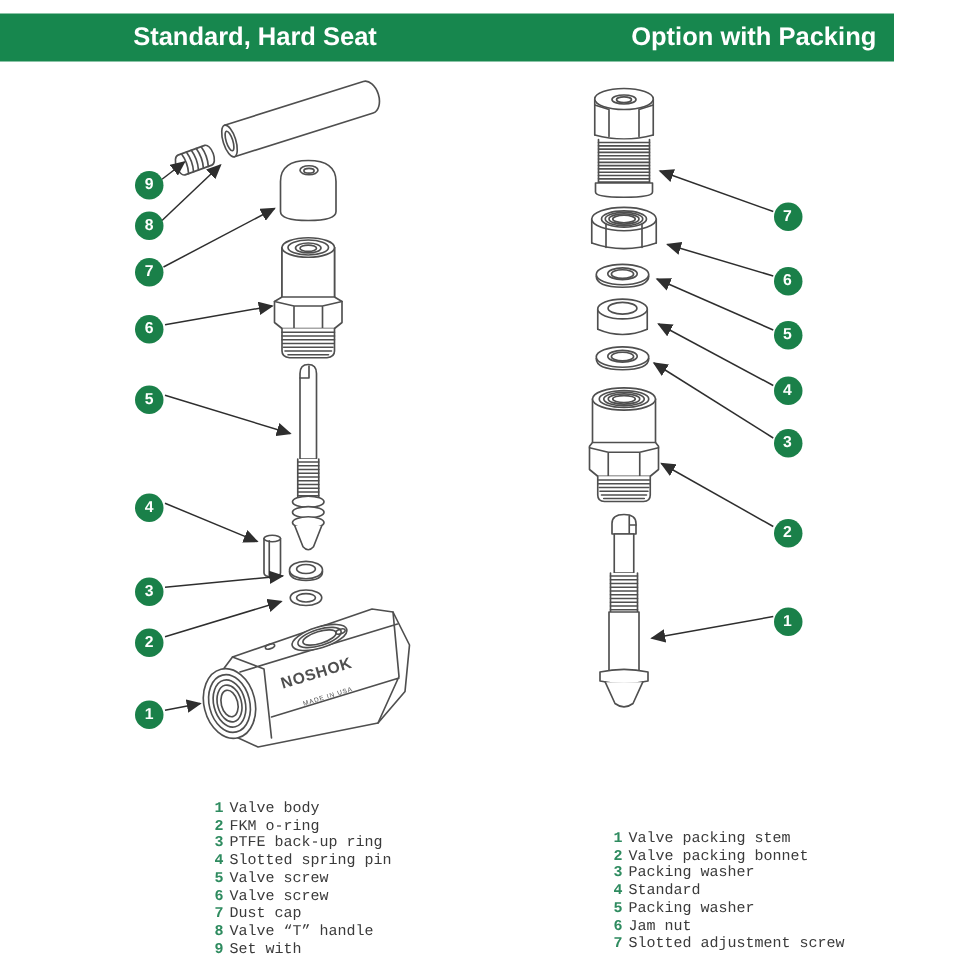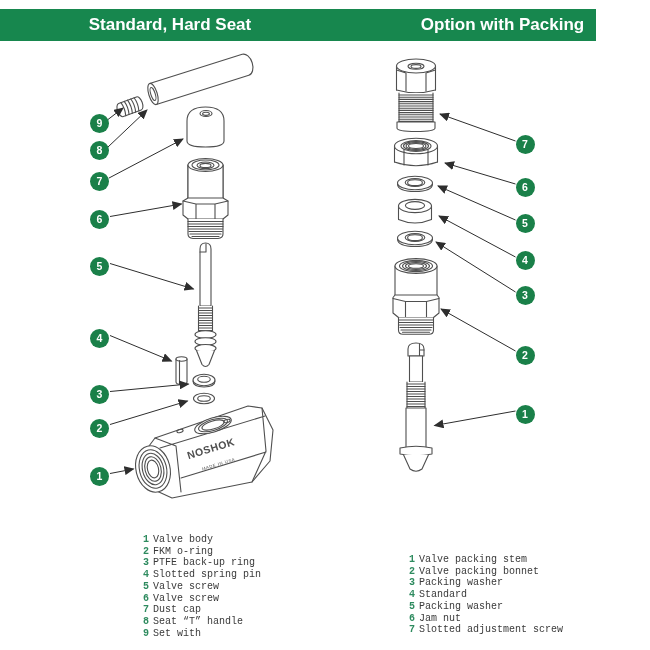--- a/index.html
+++ b/index.html
@@ -246,21 +246,21 @@
   <div class="badge" style="left:515.5px;top:404.5px">1</div>
 
   <div class="legend legend-left">
     <div class="legend-item"><span class="legend-num">1</span><span>Valve body</span></div>
     <div class="legend-item"><span class="legend-num">2</span><span>FKM o-ring</span></div>
     <div class="legend-item"><span class="legend-num">3</span><span>PTFE back-up ring</span></div>
     <div class="legend-item"><span class="legend-num">4</span><span>Slotted spring pin</span></div>
     <div class="legend-item"><span class="legend-num">5</span><span>Valve screw</span></div>
     <div class="legend-item"><span class="legend-num">6</span><span>Valve screw</span></div>
     <div class="legend-item"><span class="legend-num">7</span><span>Dust cap</span></div>
-    <div class="legend-item"><span class="legend-num">8</span><span>Seat “T” handle</span></div>
+    <div class="legend-item"><span class="legend-num">8</span><span>Valve “T” handle</span></div>
     <div class="legend-item"><span class="legend-num">9</span><span>Set with</span></div>
   </div>
 
   <div class="legend legend-right">
     <div class="legend-item"><span class="legend-num">1</span><span>Valve packing stem</span></div>
     <div class="legend-item"><span class="legend-num">2</span><span>Valve packing bonnet</span></div>
     <div class="legend-item"><span class="legend-num">3</span><span>Packing washer</span></div>
     <div class="legend-item"><span class="legend-num">4</span><span>Standard</span></div>
     <div class="legend-item"><span class="legend-num">5</span><span>Packing washer</span></div>
     <div class="legend-item"><span class="legend-num">6</span><span>Jam nut</span></div>

